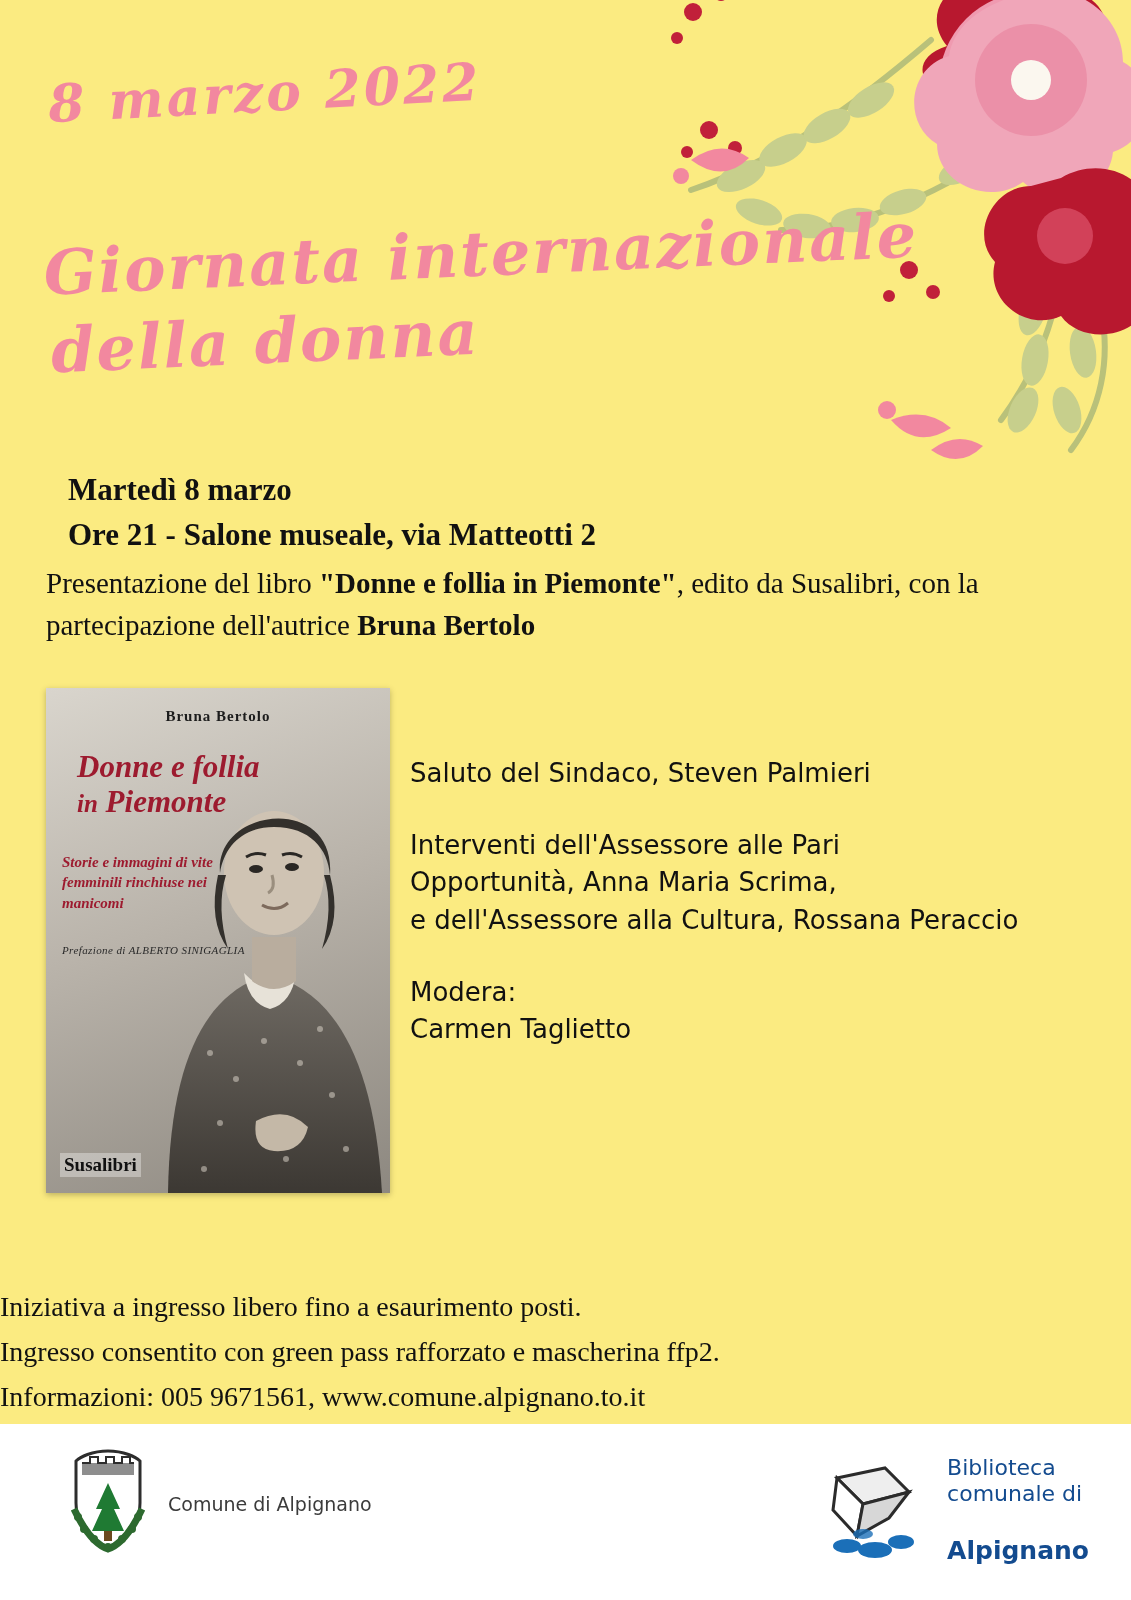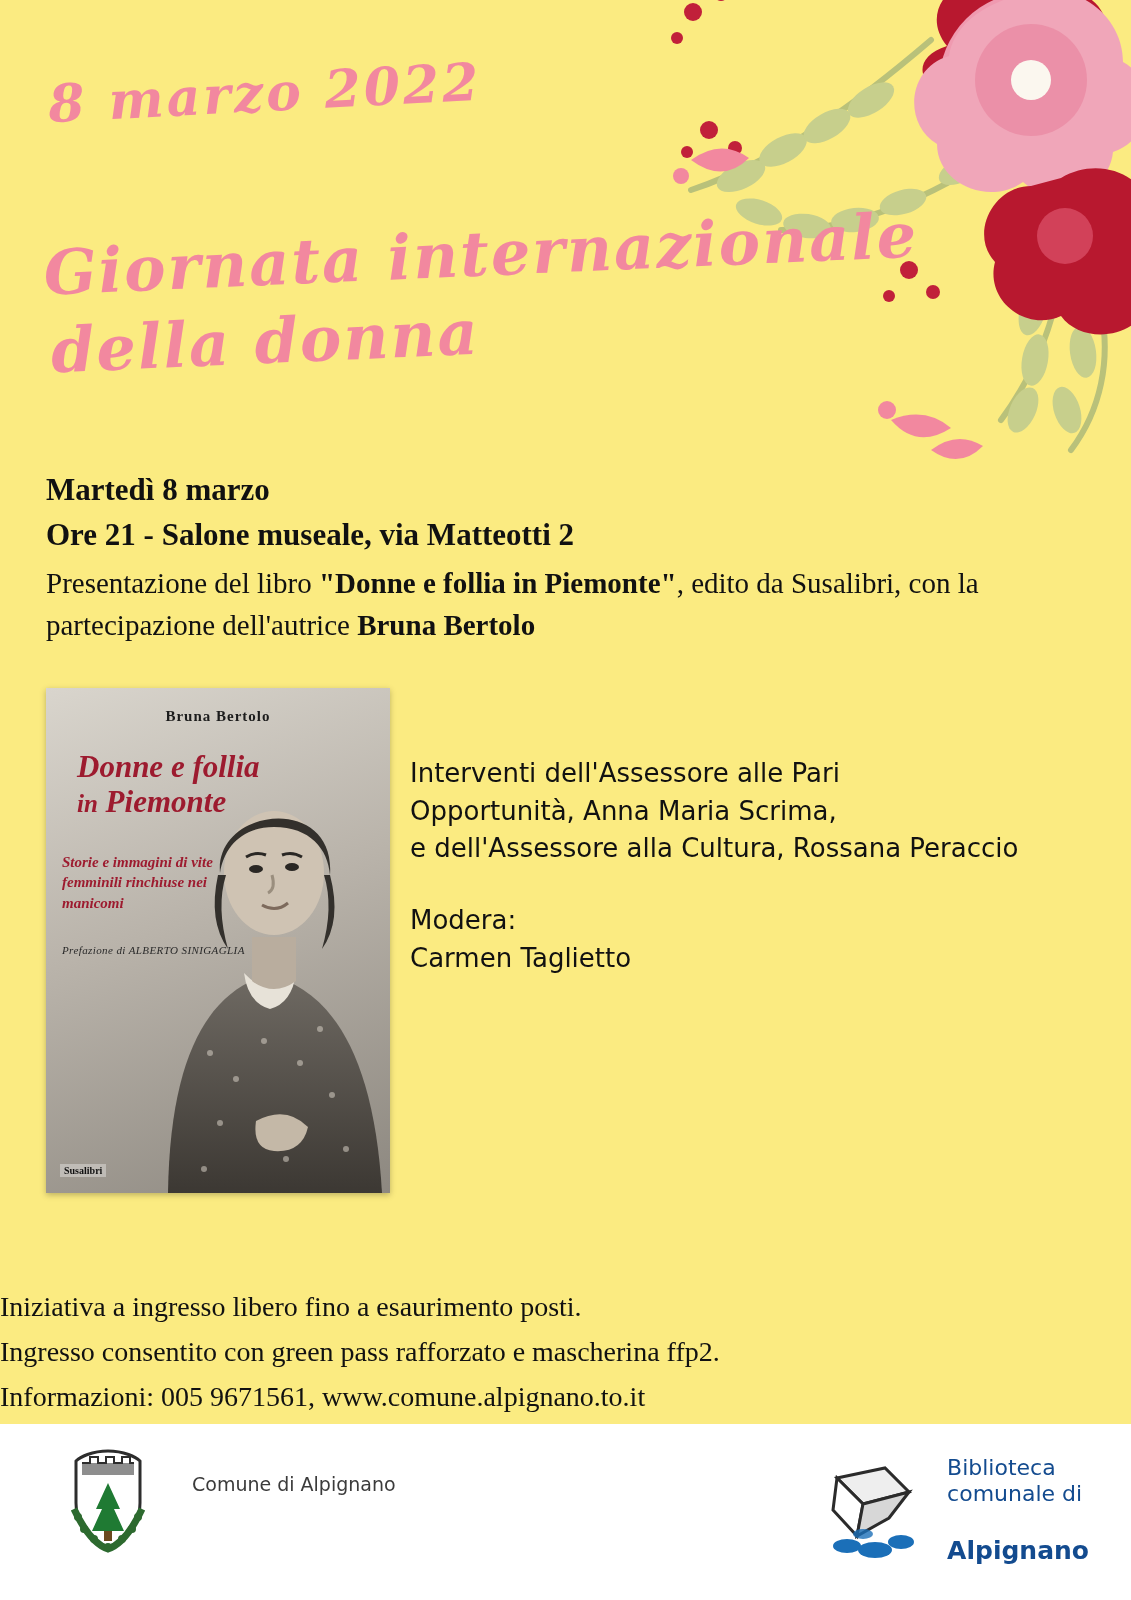--- a/index.html
+++ b/index.html
@@ -65,20 +65,21 @@
     top: 468px;
     width: 1010px;
     color: #111111;
     font-size: 29px;
     line-height: 1.44;
   }
   .info .big {
     font-weight: bold;
     font-size: 31px;
     display: block;
+    margin-left: 22px;
   }
   .info p {
     margin: 0;
   }
   .info .para {
     margin-top: 6px;
     font-size: 29px;
   }
   .info b { font-weight: bold; }
 
@@ -138,21 +139,21 @@
     left: 16px;
     font-size: 11px;
     font-style: italic;
     color: #2a2a2a;
     letter-spacing: .4px;
   }
   .cover .publisher {
     position: absolute;
     left: 14px;
     bottom: 16px;
-    font-size: 10px;
+    font-size: 19px;
     font-weight: bold;
     color: #111;
     background: rgba(255,255,255,.35);
     padding: 1px 4px;
   }
   
   .cover .photo {
     position: absolute;
     right: 0;
     bottom: 0;
@@ -199,25 +200,24 @@
   .footer .crest {
     position: absolute;
     left: 62px;
     top: 22px;
     width: 92px;
     height: 106px;
   }
   .footer .comune-label {
     position: absolute;
     left: 168px;
-    top: 48px;
+    top: 68px;
     font-family: "DejaVu Sans", sans-serif;
     font-size: 19px;
     color: #3b3b3b;
-    margin-left: 24px;
   }
   .footer .bib {
     position: absolute;
     right: 42px;
     top: 30px;
     display: flex;
     align-items: center;
     gap: 28px;
   }
   .footer .bib-mark { width: 96px; height: 96px; }
@@ -364,20 +364,21 @@
       <span>Donne e follia</span><br>
       <span class="small">in</span>
       <span>Piemonte</span>
     </div>
     <div class="subtitle">Storie e immagini di vite femminili rinchiuse nei manicomi</div>
     <div class="preface">Prefazione di ALBERTO SINIGAGLIA</div>
     <div class="publisher">Susalibri</div>
   </div>
 
   <div class="speakers">
+    <div class="blk">Saluto del Sindaco, Steven Palmieri</div>
     <div class="blk">
       <div>Interventi dell'Assessore alle Pari</div>
       <div>Opportunità, Anna Maria Scrima,</div>
       <div>e dell'Assessore alla Cultura, Rossana Peraccio</div>
     </div>
     <div class="blk">
       <div>Modera:</div>
       <div>Carmen Taglietto</div>
     </div>
   </div>

